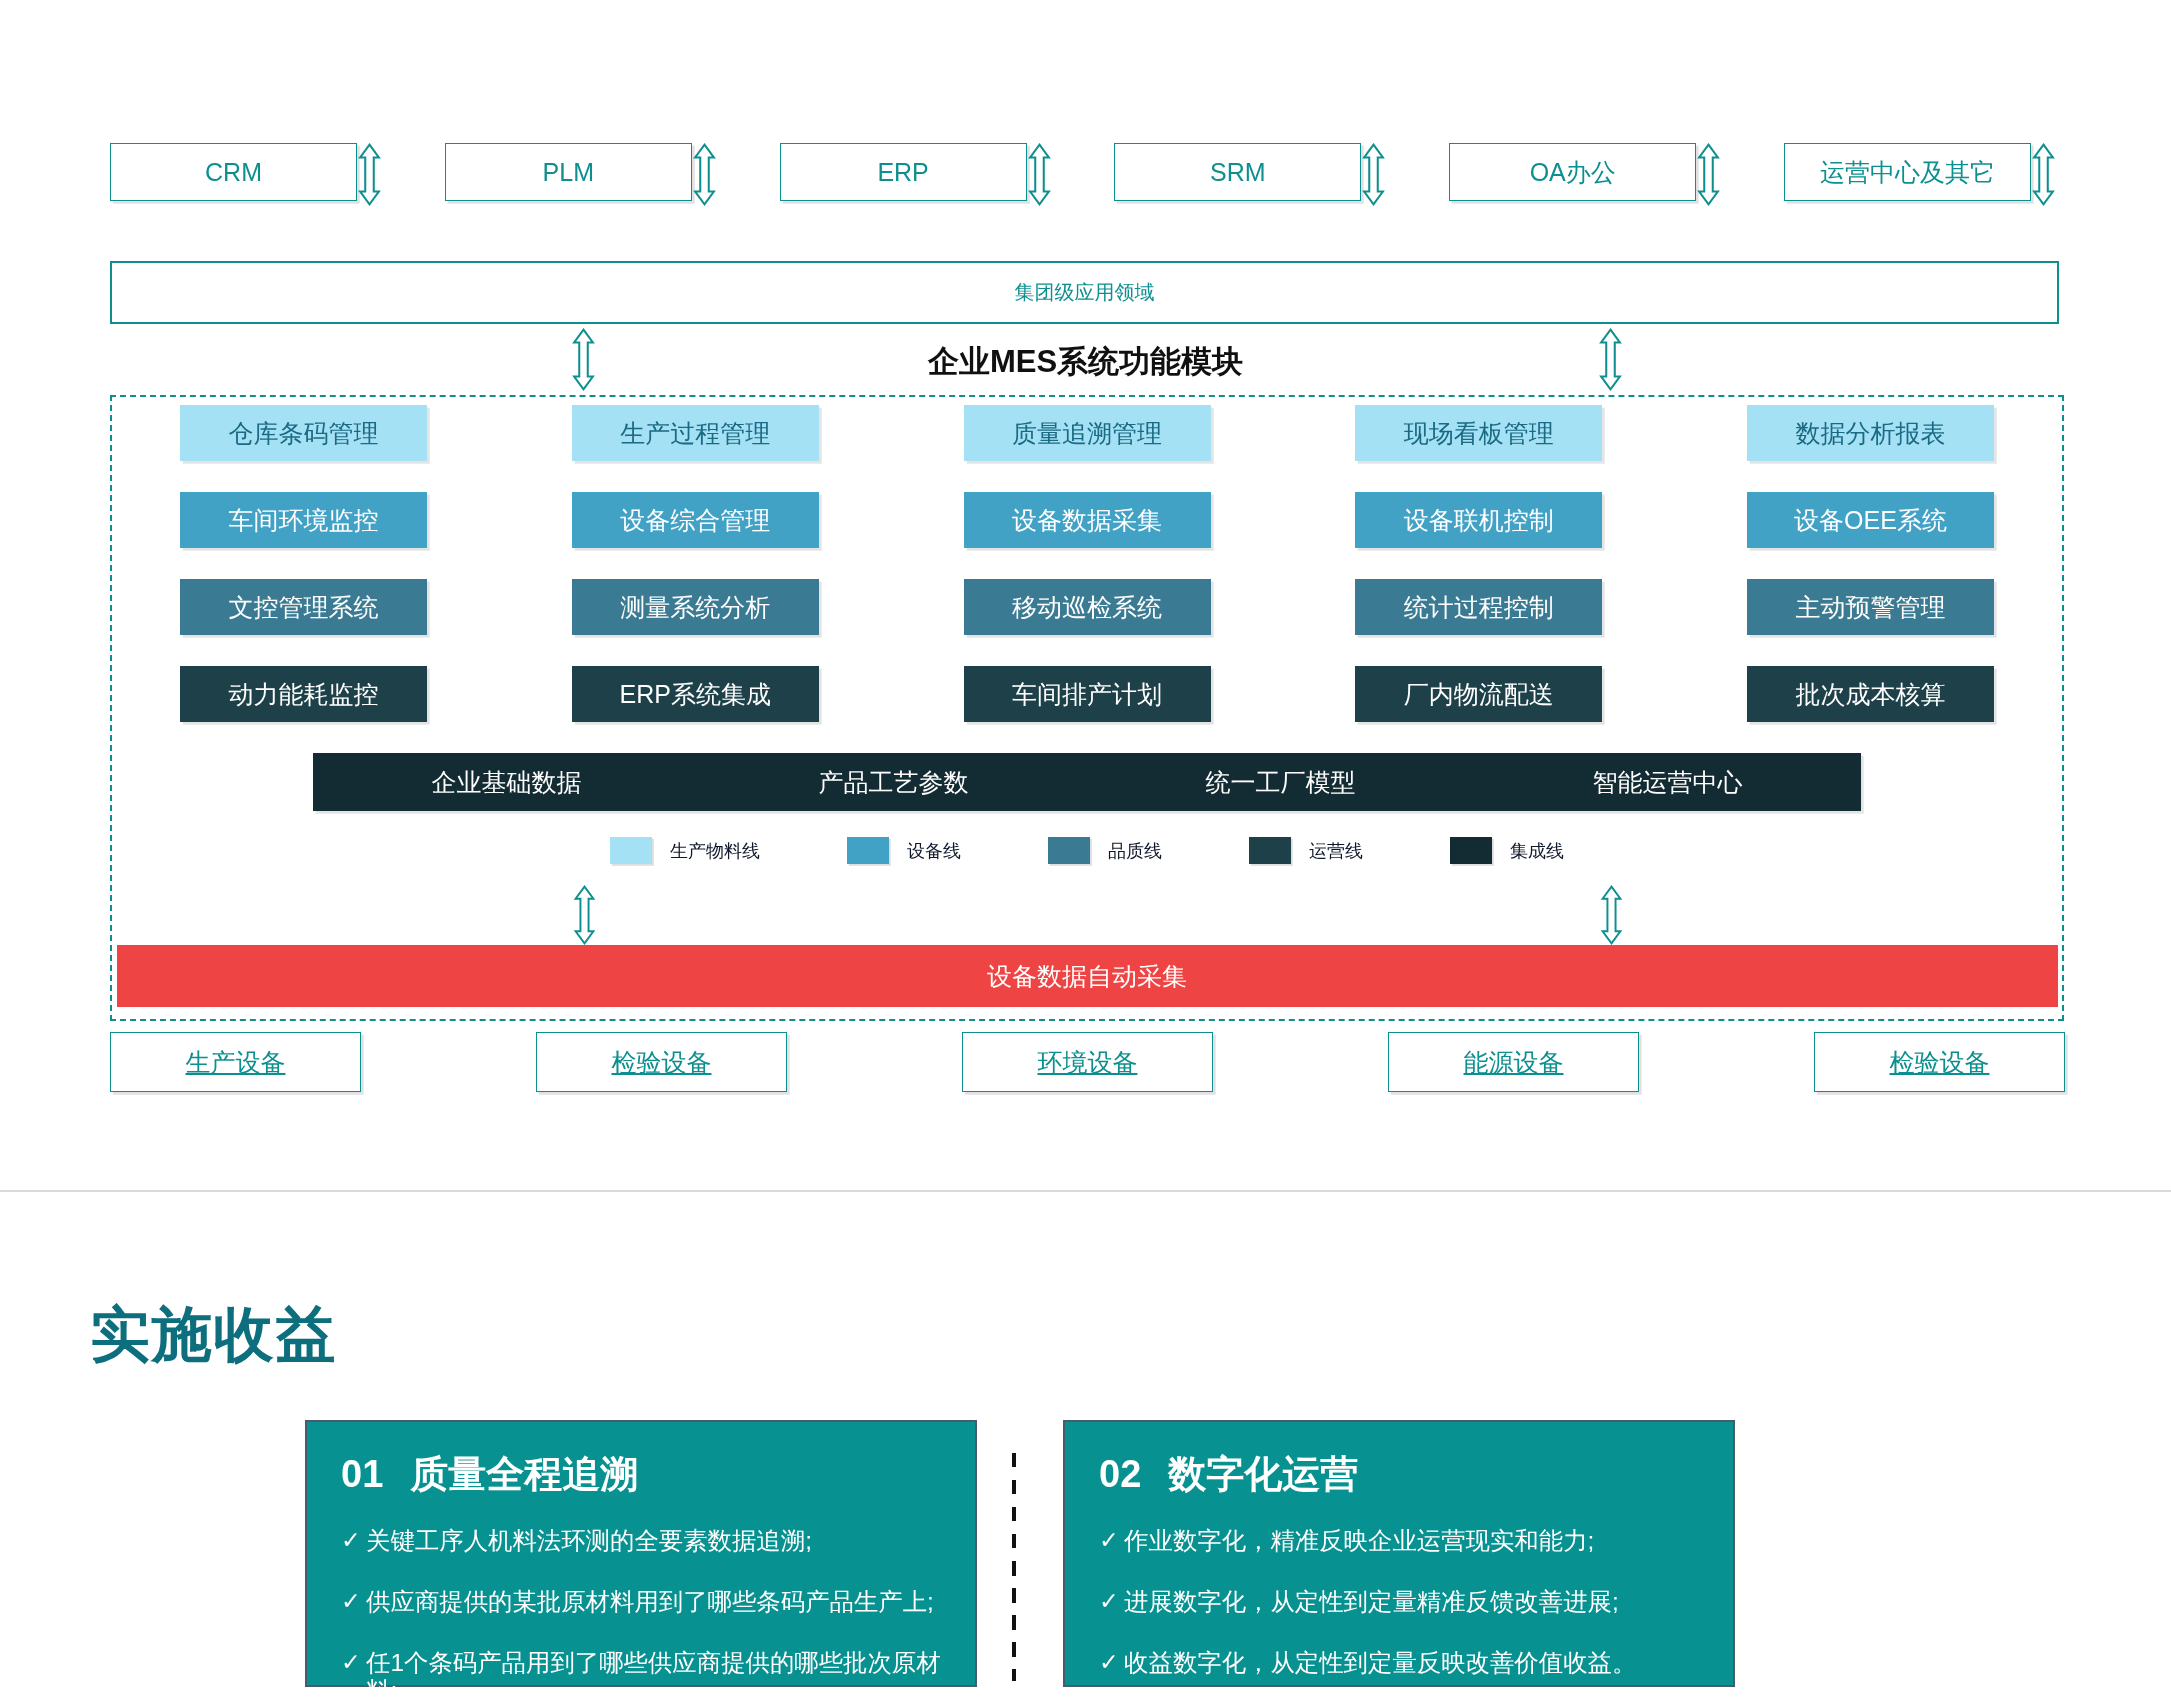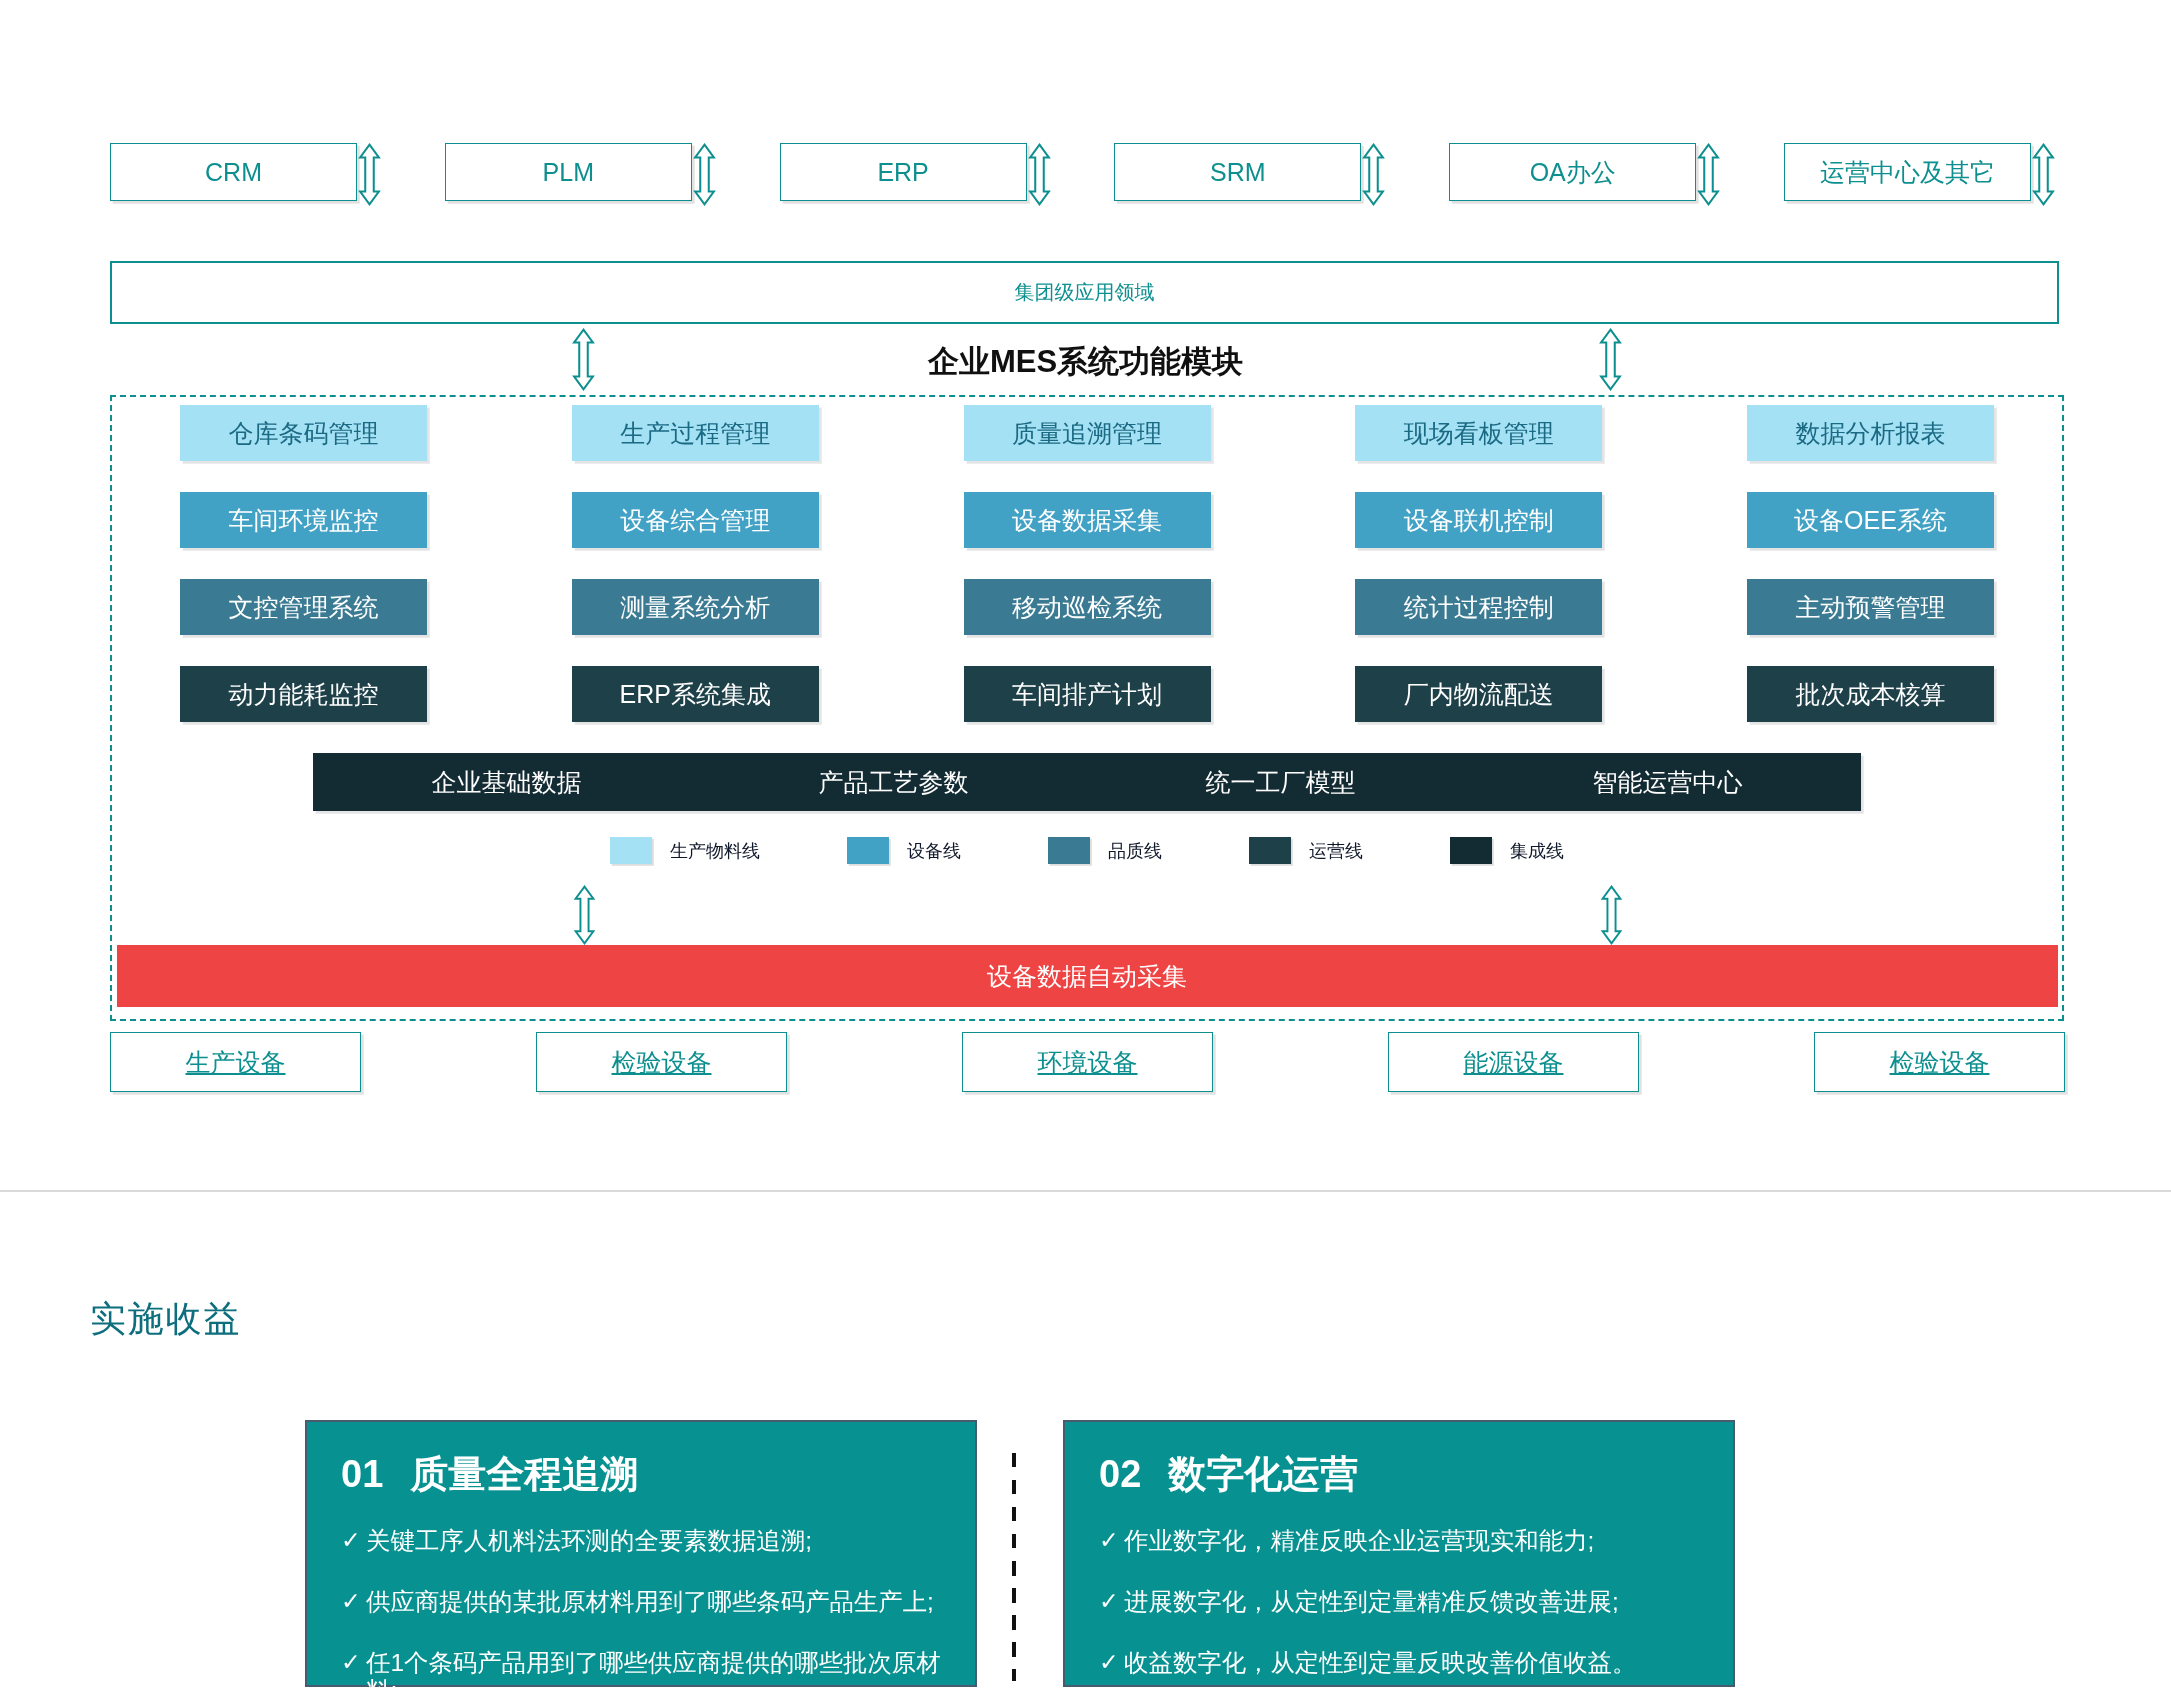--- a/index.html
+++ b/index.html
@@ -53,21 +53,21 @@
   .arr-d{position:absolute;left:1487px;top:488px;}
 
   .collect-bar{position:absolute;left:4.5px;right:4.5px;top:548px;height:62px;background:#ef4444;
     display:flex;align-items:center;justify-content:center;color:#fff;font-size:25px;font-family:Liberation Serif, serif;}
 
   .devices-row{position:absolute;left:110px;top:1032px;width:1955px;display:flex;justify-content:space-between;}
   .devices-row .obox{width:251px;height:60px;text-decoration:underline;}
 
   .divider{position:absolute;left:0;top:1190px;width:2171px;height:1.8px;background:#dadada;}
 
-  .section-title{position:absolute;left:90px;top:1295px;font-size:36px;font-weight:normal;color:#0d6e7d;letter-spacing:1.8px;}
+  .section-title{position:absolute;left:90px;top:1295px;font-size:60px;font-weight:bold;color:#0d6e7d;letter-spacing:1.8px;}
 
   .card{position:absolute;top:1420px;width:672px;height:267px;box-sizing:border-box;
     background:#089191;border:2.7px solid#485b6e;color:#fff;padding:27px 31px 0 34px;}
   .card1{left:305px;} .card2{left:1063px;}
   .card-head{display:flex;align-items:baseline;font-weight:bold;font-size:38px;margin-bottom:27px;}
   .card-num{margin-right:27px;}
   .card-item{display:flex;align-items:flex-start;font-size:24.4px;margin-bottom:33px;line-height:1.15;}
   .check{margin-right:5.4px;font-size:23.5px;}
 
   .vsep{position:absolute;left:1012px;top:1453px;width:3.6px;height:228px;

